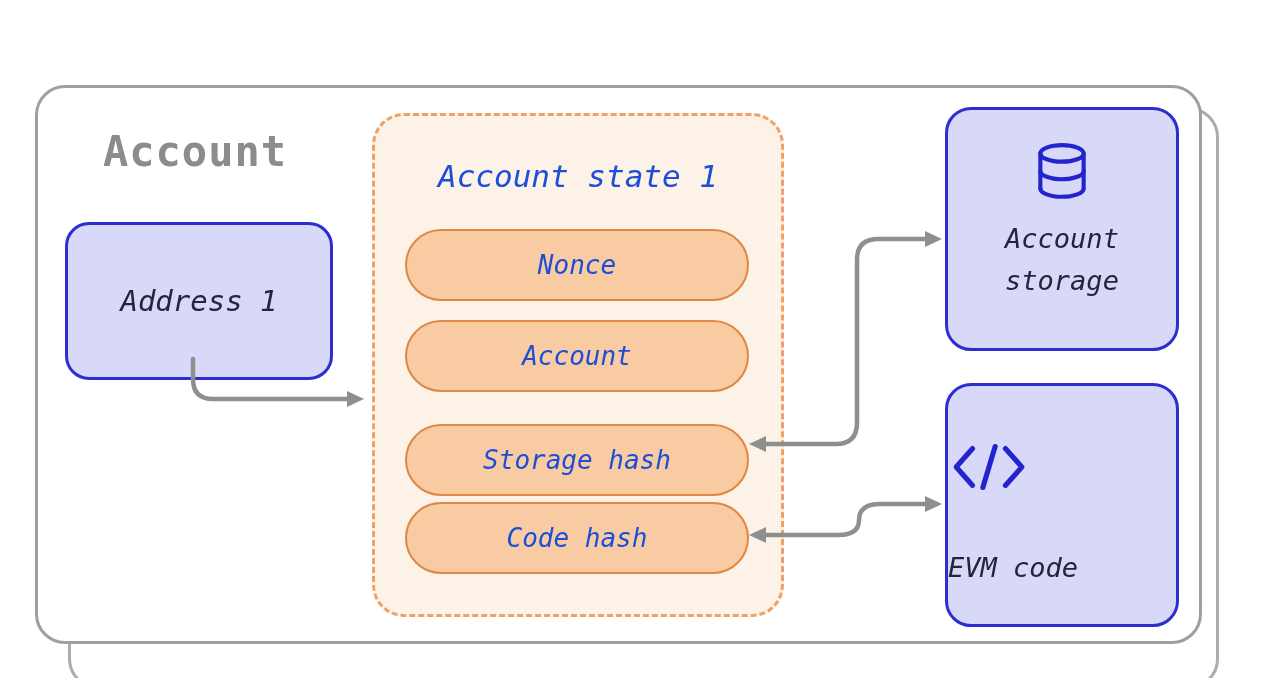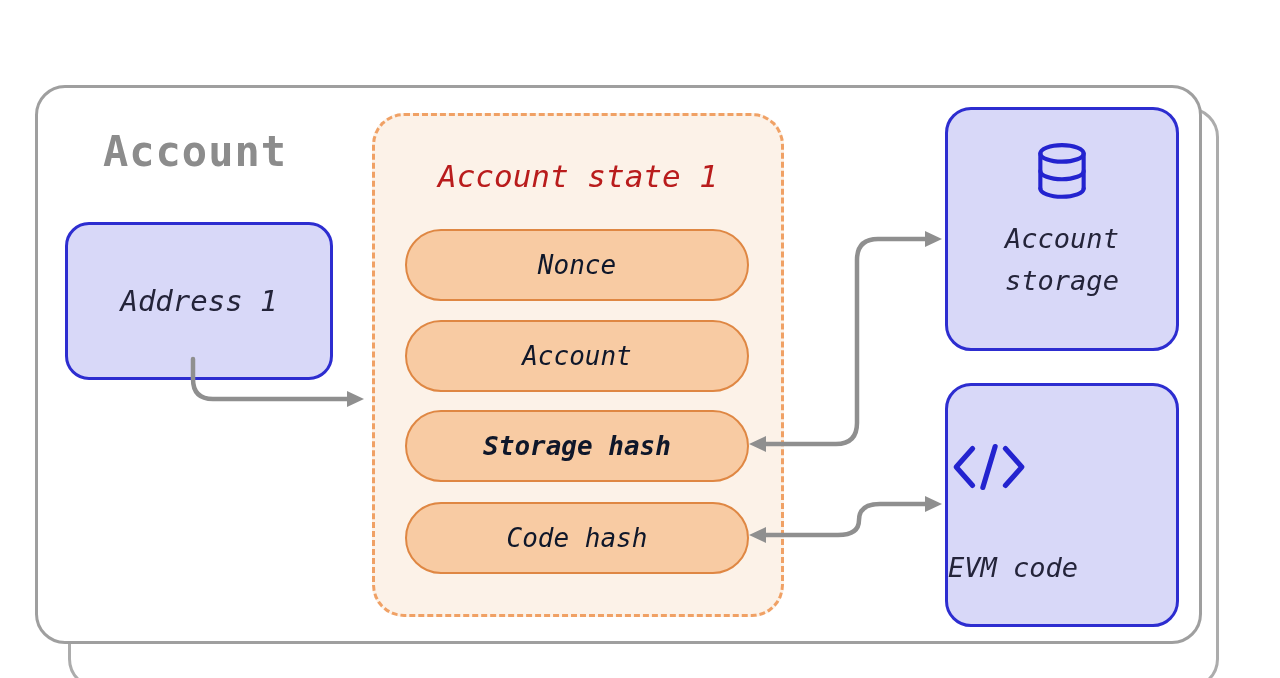--- a/index.html
+++ b/index.html
@@ -27,29 +27,29 @@
     display:flex;align-items:center;justify-content:center;
   }
   #address-box .label{font-size:29px;}
 
   #state-box{
     position:absolute;left:372px;top:66px;width:412px;height:504px;z-index:2;box-sizing:border-box;
     background:#fcf2e8;border:3px dashed #f0a165;border-radius:32px;
   }
   #state-title{
     position:absolute;left:0;right:0;top:42px;text-align:center;
-    font-style:italic;font-size:31px;color:#b91c1c;
+    font-style:italic;font-size:31px;color:#1d4ed8;
   }
   .pill{
     position:absolute;left:30px;width:344px;height:72px;border-radius:37px;box-sizing:border-box;
     background:#f8cba3;border:2.5px solid #df8743;
     display:flex;align-items:center;justify-content:center;
-    font-style:italic;font-size:26px;color:#0f172a;
+    font-style:italic;font-size:26px;color:#1d4ed8;
   }
-  #pill-0{top:113px;} #pill-1{top:204px;} #pill-2{top:294px;font-weight:bold;} #pill-3{top:386px;}
+  #pill-0{top:113px;} #pill-1{top:204px;} #pill-2{top:308px;} #pill-3{top:386px;}
 
   #storage-box{
     left:945px;top:60px;width:234px;height:244px;border-radius:26px;
     display:flex;flex-direction:column;align-items:center;
   }
   #storage-box .label{font-size:27px;line-height:42px;}
   #storage-box .icon{margin-top:28px;}
   #storage-box .label:first-of-type{margin-top:10px;}
 
   #code-box{

